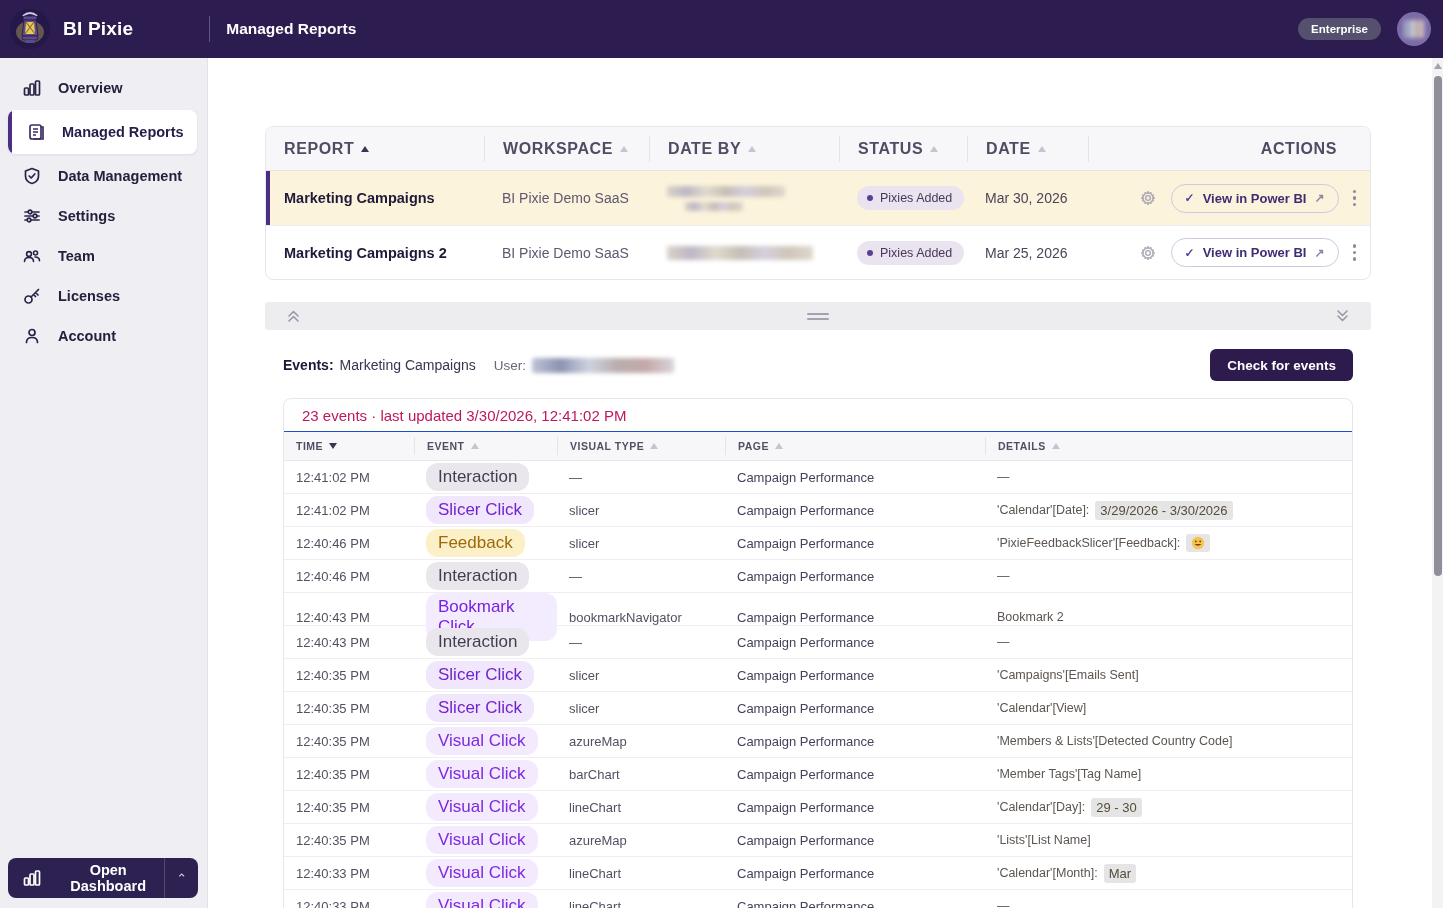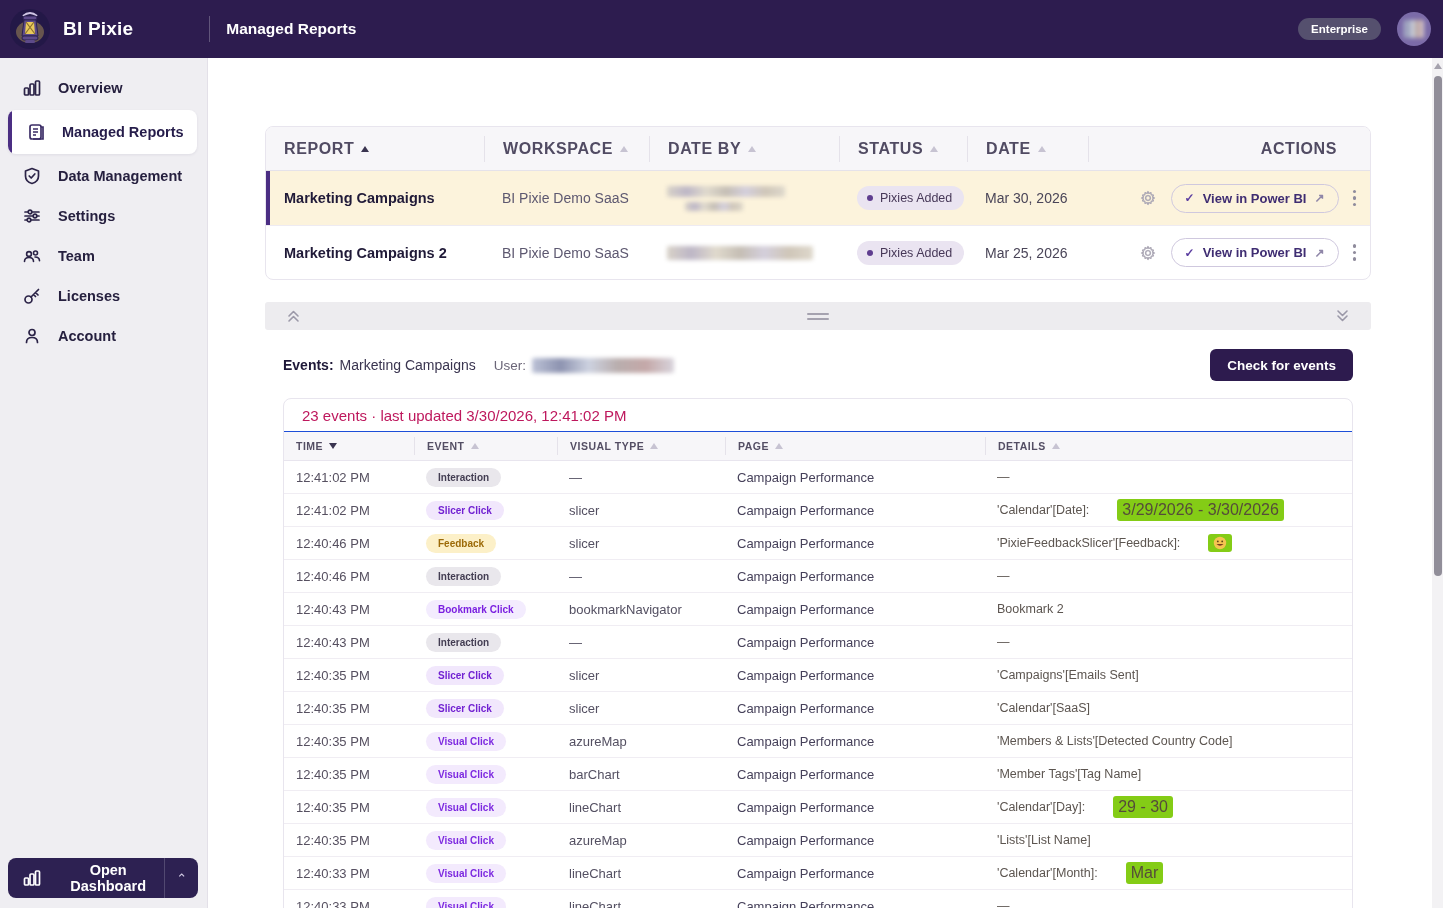--- a/index.html
+++ b/index.html
@@ -108,27 +108,27 @@
   .egrid { display:grid; grid-template-columns:130px 143px 168px 260px 1fr; align-items:center; }
   .ehead { height:30px; background:#f7f6f9; border-top:1px solid #1d4ed8; border-bottom:1px solid #e8e5ee; }
   .ehead .hcell { font-size:10.5px; font-weight:bold; letter-spacing:.5px; color:#544e64;
     padding-left:12px; display:flex; align-items:center; gap:6px; height:18px; }
   .ehead .hcell + .hcell { border-left:1px solid #e5e2ea; }
   .ev-row { height:33px; border-bottom:1px solid #f0edf3; }
   .ev-row .cell { padding-left:12px; font-size:13px; color:#565060; }
   .ev-row .cell.vtype { color:#545062; }
   .ev-row .cell.page { color:#46415a; }
   .ev-row .cell.details { font-size:12.5px; color:#5c5550; display:flex; align-items:center; gap:6px; }
-  .badge { display:inline-block; font-size:10px; font-weight:700; padding:4px 12px; border-radius:12px; }
+  .badge { display:inline-block; font-size:17px; font-weight:400; padding:4px 12px; border-radius:12px; }
   .badge[data-type="interaction"] { background:#e9e7ec; color:#433d52; }
   .badge[data-type="slicer"]      { background:#f1e7fc; color:#7222d2; }
   .badge[data-type="feedback"]    { background:#fcf0c8; color:#9c6a08; }
   .badge[data-type="bookmark"]    { background:#f3ecfe; color:#7a1fe0; }
   .badge[data-type="visual"]      { background:#f3eafd; color:#7d2ae0; }
-  .hl { background:#84cc16; color:#554c3a; padding:2px 5px; border-radius:3px; font-size:16px;margin-left:22px; }
+  .hl { background:#e5e5e5; color:#554c3a; padding:2px 5px; border-radius:3px; font-size:13px; }
   .hl:empty { display:none; }
   .hl-emoji { display:inline-flex; align-items:center; padding:2px 5px; }
 
   
   .blur { filter:blur(2.2px); border-radius:2px;
     background:linear-gradient(90deg,#d8d2c8,#bdb6c6,#e0dacd,#c5beb4,#d4cfdc,#cfc6b8,#ded8cc); }
   .blur.cool { background:linear-gradient(90deg,#bcc2d6,#8d93b0,#cdd2e0,#b9aeae,#c4a8a8,#d8d4dc); }
   .addedby { display:flex; flex-direction:column; gap:5px; padding-left:18px; }
   .addedby .l1 { width:118px; height:11px; }
   .addedby .l2 { width:58px; height:9px; margin-left:18px; }
@@ -485,21 +485,21 @@
         <div class="cell details">
             <span class="det">'Campaigns'[Emails Sent]</span>
           </div>
       </div>
       <div class="egrid ev-row">
         <div class="cell">12:40:35 PM</div>
         <div class="cell"><span class="badge" data-type="slicer">Slicer Click</span></div>
         <div class="cell vtype">slicer</div>
         <div class="cell page">Campaign Performance</div>
         <div class="cell details">
-            <span class="det">'Calendar'[SaaS]</span>
+            <span class="det">'Calendar'[View]</span>
           </div>
       </div>
       <div class="egrid ev-row">
         <div class="cell">12:40:35 PM</div>
         <div class="cell"><span class="badge" data-type="visual">Visual Click</span></div>
         <div class="cell vtype">azureMap</div>
         <div class="cell page">Campaign Performance</div>
         <div class="cell details">
             <span class="det">'Members &amp; Lists'[Detected Country Code]</span>
           </div>

